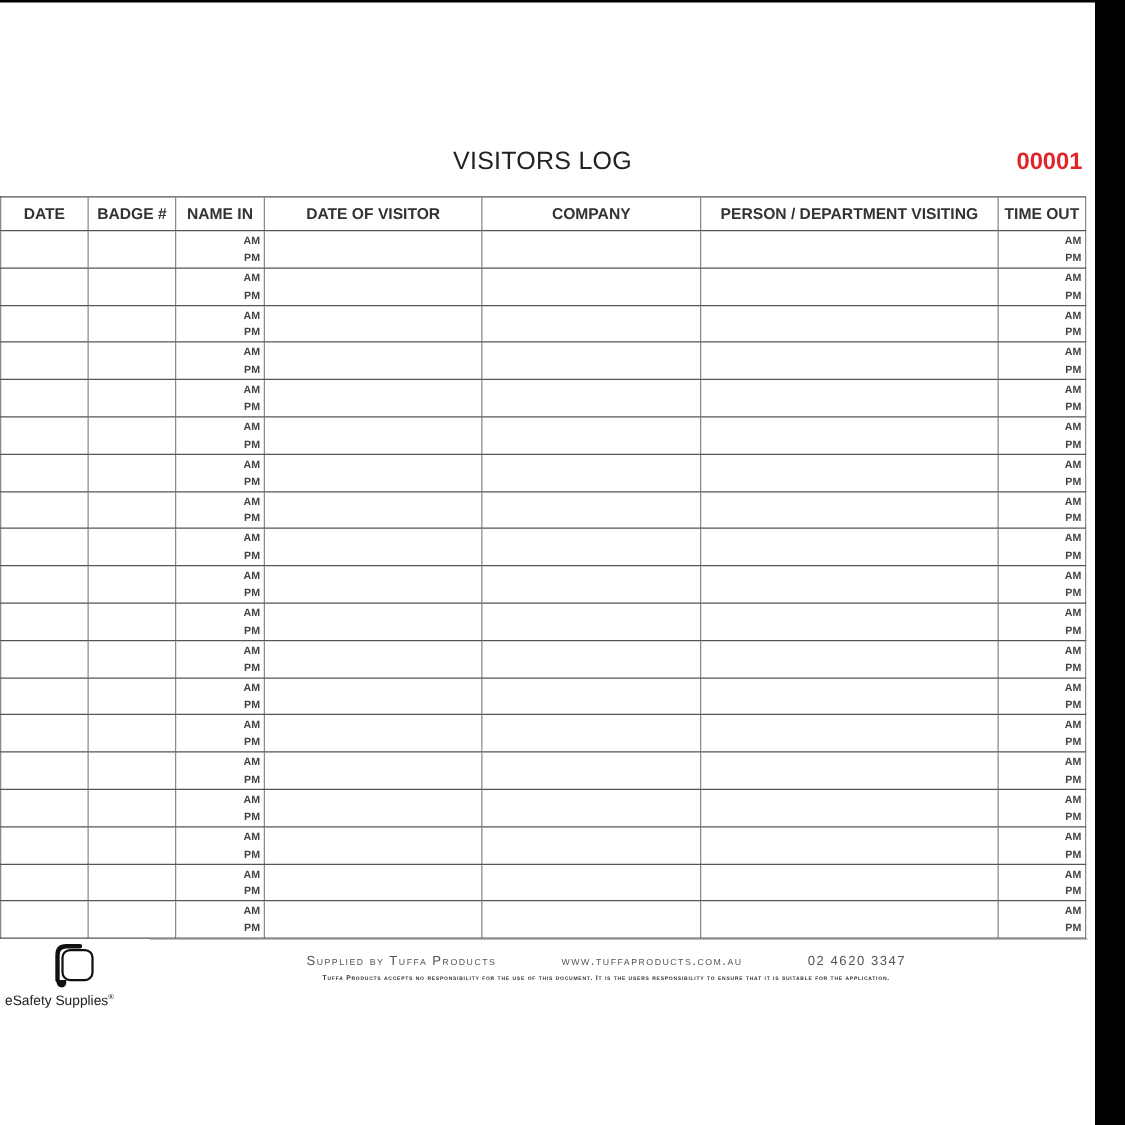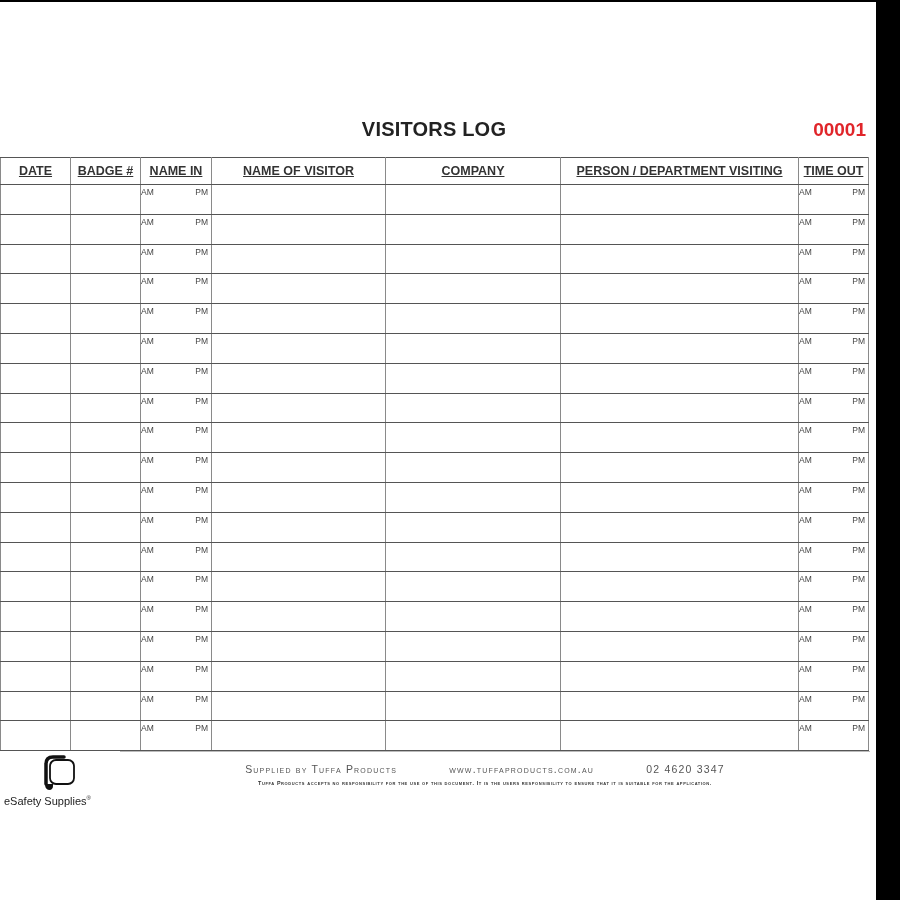--- a/index.html
+++ b/index.html
@@ -26,21 +26,21 @@
       right: 0; top: 0;
       width: 24px; height: 900px;
       background: #000;
     }
     .title {
       position: absolute;
       left: 0; width: 868px;
       top: 118px;
       text-align: center;
       font-size: 20px;
-      font-weight: bold;
+      font-weight: normal;
       color: #222;
       letter-spacing: 0.2px;
     }
     .serial {
       position: absolute;
       right: 34px;
       top: 119px;
       font-size: 19px;
       font-weight: bold;
       color: #e0252a;
@@ -60,41 +60,41 @@
     }
     table.log th {
       height: 26px;
       font-size: 12.5px;
       font-weight: bold;
       color: #333;
       text-align: center;
       border-top: 1.5px solid #555;
       border-bottom: 1.5px solid #555;
       white-space: nowrap;
-      text-decoration: underline;
     }
     table.log td {
       height: 28.8px;
       border-bottom: 1.5px solid #555;
       vertical-align: top;
     }
     table.log tr:last-child td {
       border-bottom: 1.5px solid #555;
     }
     .ampm {
       display: flex;
-      flex-direction: row;
-      align-items: flex-start;
+      flex-direction: column;
+      align-items: flex-end;
       justify-content: space-between;
       height: 100%;
       padding: 1px 3px 1px 0;
       box-sizing: border-box;
       font-size: 8.5px;
       color: #444;
       line-height: 13px;
+      font-weight: bold;
     }
     .footer-line {
       position: absolute;
       left: 120px;
       top: 751px;
       width: 750px;
       height: 1px;
       background: #bbb;
     }
     .supplied {
@@ -162,21 +162,21 @@
     <col style="width:174px">
     <col style="width:175px">
     <col style="width:238px">
     <col style="width:70px">
   </colgroup>
   <thead>
     <tr>
       <th>DATE</th>
       <th>BADGE #</th>
       <th>NAME IN</th>
-      <th>NAME OF VISITOR</th>
+      <th>DATE OF VISITOR</th>
       <th>COMPANY</th>
       <th>PERSON / DEPARTMENT VISITING</th>
       <th>TIME OUT</th>
     </tr>
   </thead>
   <tbody id="log-body">
       <tr>
         <td></td>
         <td></td>
         <td>

